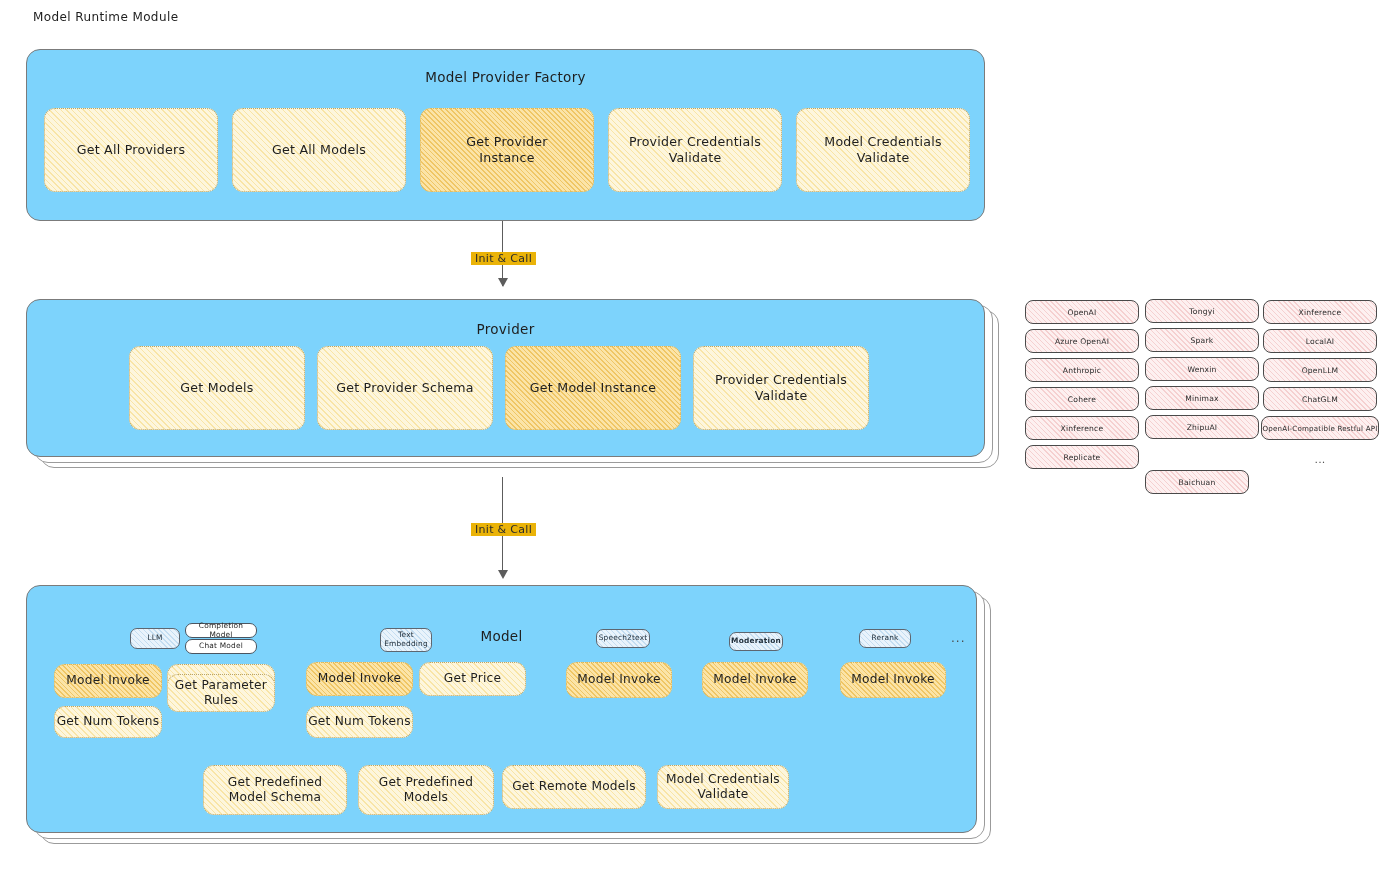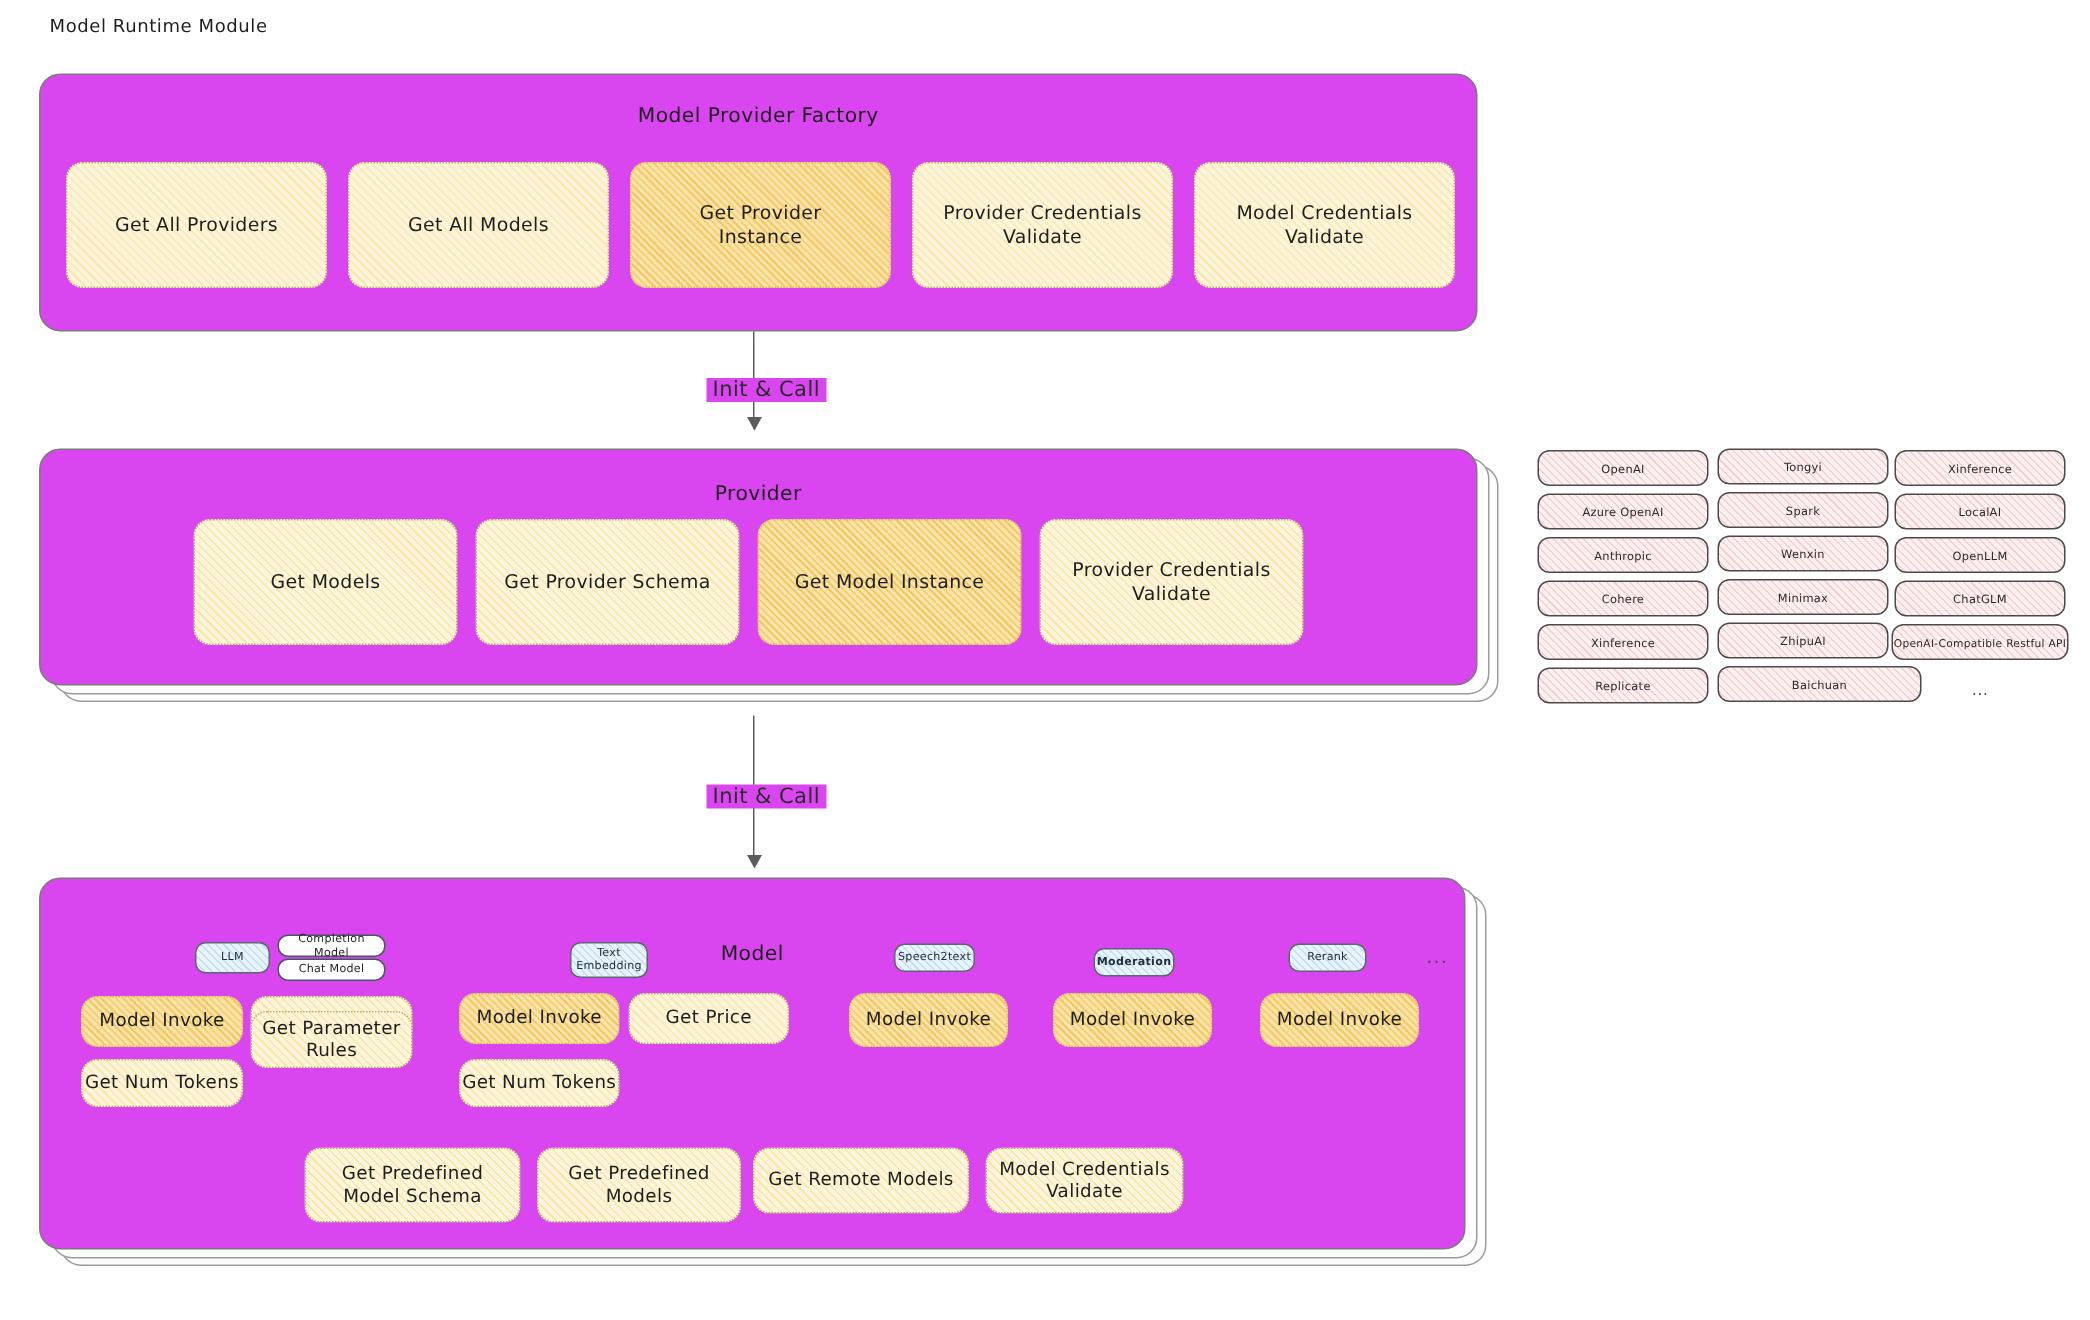--- a/index.html
+++ b/index.html
@@ -10,21 +10,21 @@
   }
   .abs{position:absolute;}
 
   
   #page-title{
     left:33px;top:10px;font-size:12px;letter-spacing:.4px;color:#1e1e1e;
   }
 
   
   .panel{
-    border:1.2px solid #7b7b7b;border-radius:14px;background:#d946ef;
+    border:1.2px solid #7b7b7b;border-radius:14px;background:#7dd3fc;
     box-sizing:border-box;
   }
   .panel-shadowlayer{
     border:1.2px solid #9b9b9b;border-radius:14px;background:#fff;
     box-sizing:border-box;
   }
   .panel-title{
     position:absolute;left:0;right:0;text-align:center;font-size:13.5px;
     color:#1e1e1e;letter-spacing:.3px;
   }
@@ -77,22 +77,22 @@
   }
   .pill.plain{
     background:#ffffff;background-image:none;border-color:#4b5560;color:#1e1e1e;
   }
 
   
   .arrow-line{position:absolute;width:1.2px;background:#5c5c5c;}
   .arrow-head{position:absolute;width:0;height:0;
     border-left:5px solid transparent;border-right:5px solid transparent;
     border-top:9px solid #5c5c5c;}
-  .arrow-label{position:absolute;font-size:14px;color:#2b2b2b;letter-spacing:.3px;
-    background:#d946ef;padding:0 4px;white-space:nowrap;}
+  .arrow-label{position:absolute;font-size:11px;color:#2b2b2b;letter-spacing:.3px;
+    background:#eab308;padding:0 4px;white-space:nowrap;}
 
   .ellipsis-txt{position:absolute;font-size:12px;color:#4a4a4a;letter-spacing:1px;}
 </style>
 </head>
 <body>
 
 <div class="abs" id="page-title">Model Runtime Module</div>
 
 <div class="abs panel" style="left:26px;top:49px;width:959px;height:172px;">
   <div class="panel-title" style="top:19px;">Model Provider Factory</div>
@@ -126,21 +126,21 @@
 <div class="chip" style="left:1025px;top:358px;width:114px;height:24px;">Anthropic</div>
 <div class="chip" style="left:1025px;top:387px;width:114px;height:24px;">Cohere</div>
 <div class="chip" style="left:1025px;top:416px;width:114px;height:24px;">Xinference</div>
 <div class="chip" style="left:1025px;top:445px;width:114px;height:24px;">Replicate</div>
 
 <div class="chip" style="left:1145px;top:299px;width:114px;height:24px;">Tongyi</div>
 <div class="chip" style="left:1145px;top:328px;width:114px;height:24px;">Spark</div>
 <div class="chip" style="left:1145px;top:357px;width:114px;height:24px;">Wenxin</div>
 <div class="chip" style="left:1145px;top:386px;width:114px;height:24px;">Minimax</div>
 <div class="chip" style="left:1145px;top:415px;width:114px;height:24px;">ZhipuAI</div>
-<div class="chip" style="left:1145px;top:444px;width:136px;height:24px;">Baichuan</div>
+<div class="chip" style="left:1145px;top:470px;width:104px;height:24px;">Baichuan</div>
 
 <div class="chip" style="left:1263px;top:300px;width:114px;height:24px;">Xinference</div>
 <div class="chip" style="left:1263px;top:329px;width:114px;height:24px;">LocalAI</div>
 <div class="chip" style="left:1263px;top:358px;width:114px;height:24px;">OpenLLM</div>
 <div class="chip" style="left:1263px;top:387px;width:114px;height:24px;">ChatGLM</div>
 <div class="chip" style="left:1261px;top:416px;width:118px;height:24px;font-size:7.1px;">OpenAI-Compatible Restful API</div>
 <div class="chip noborder" style="left:1263px;top:449px;width:114px;height:20px;">...</div>
 
 <div class="arrow-line" style="left:502px;top:477px;height:100px;"></div>
 <div class="arrow-head" style="left:498px;top:570px;"></div>

